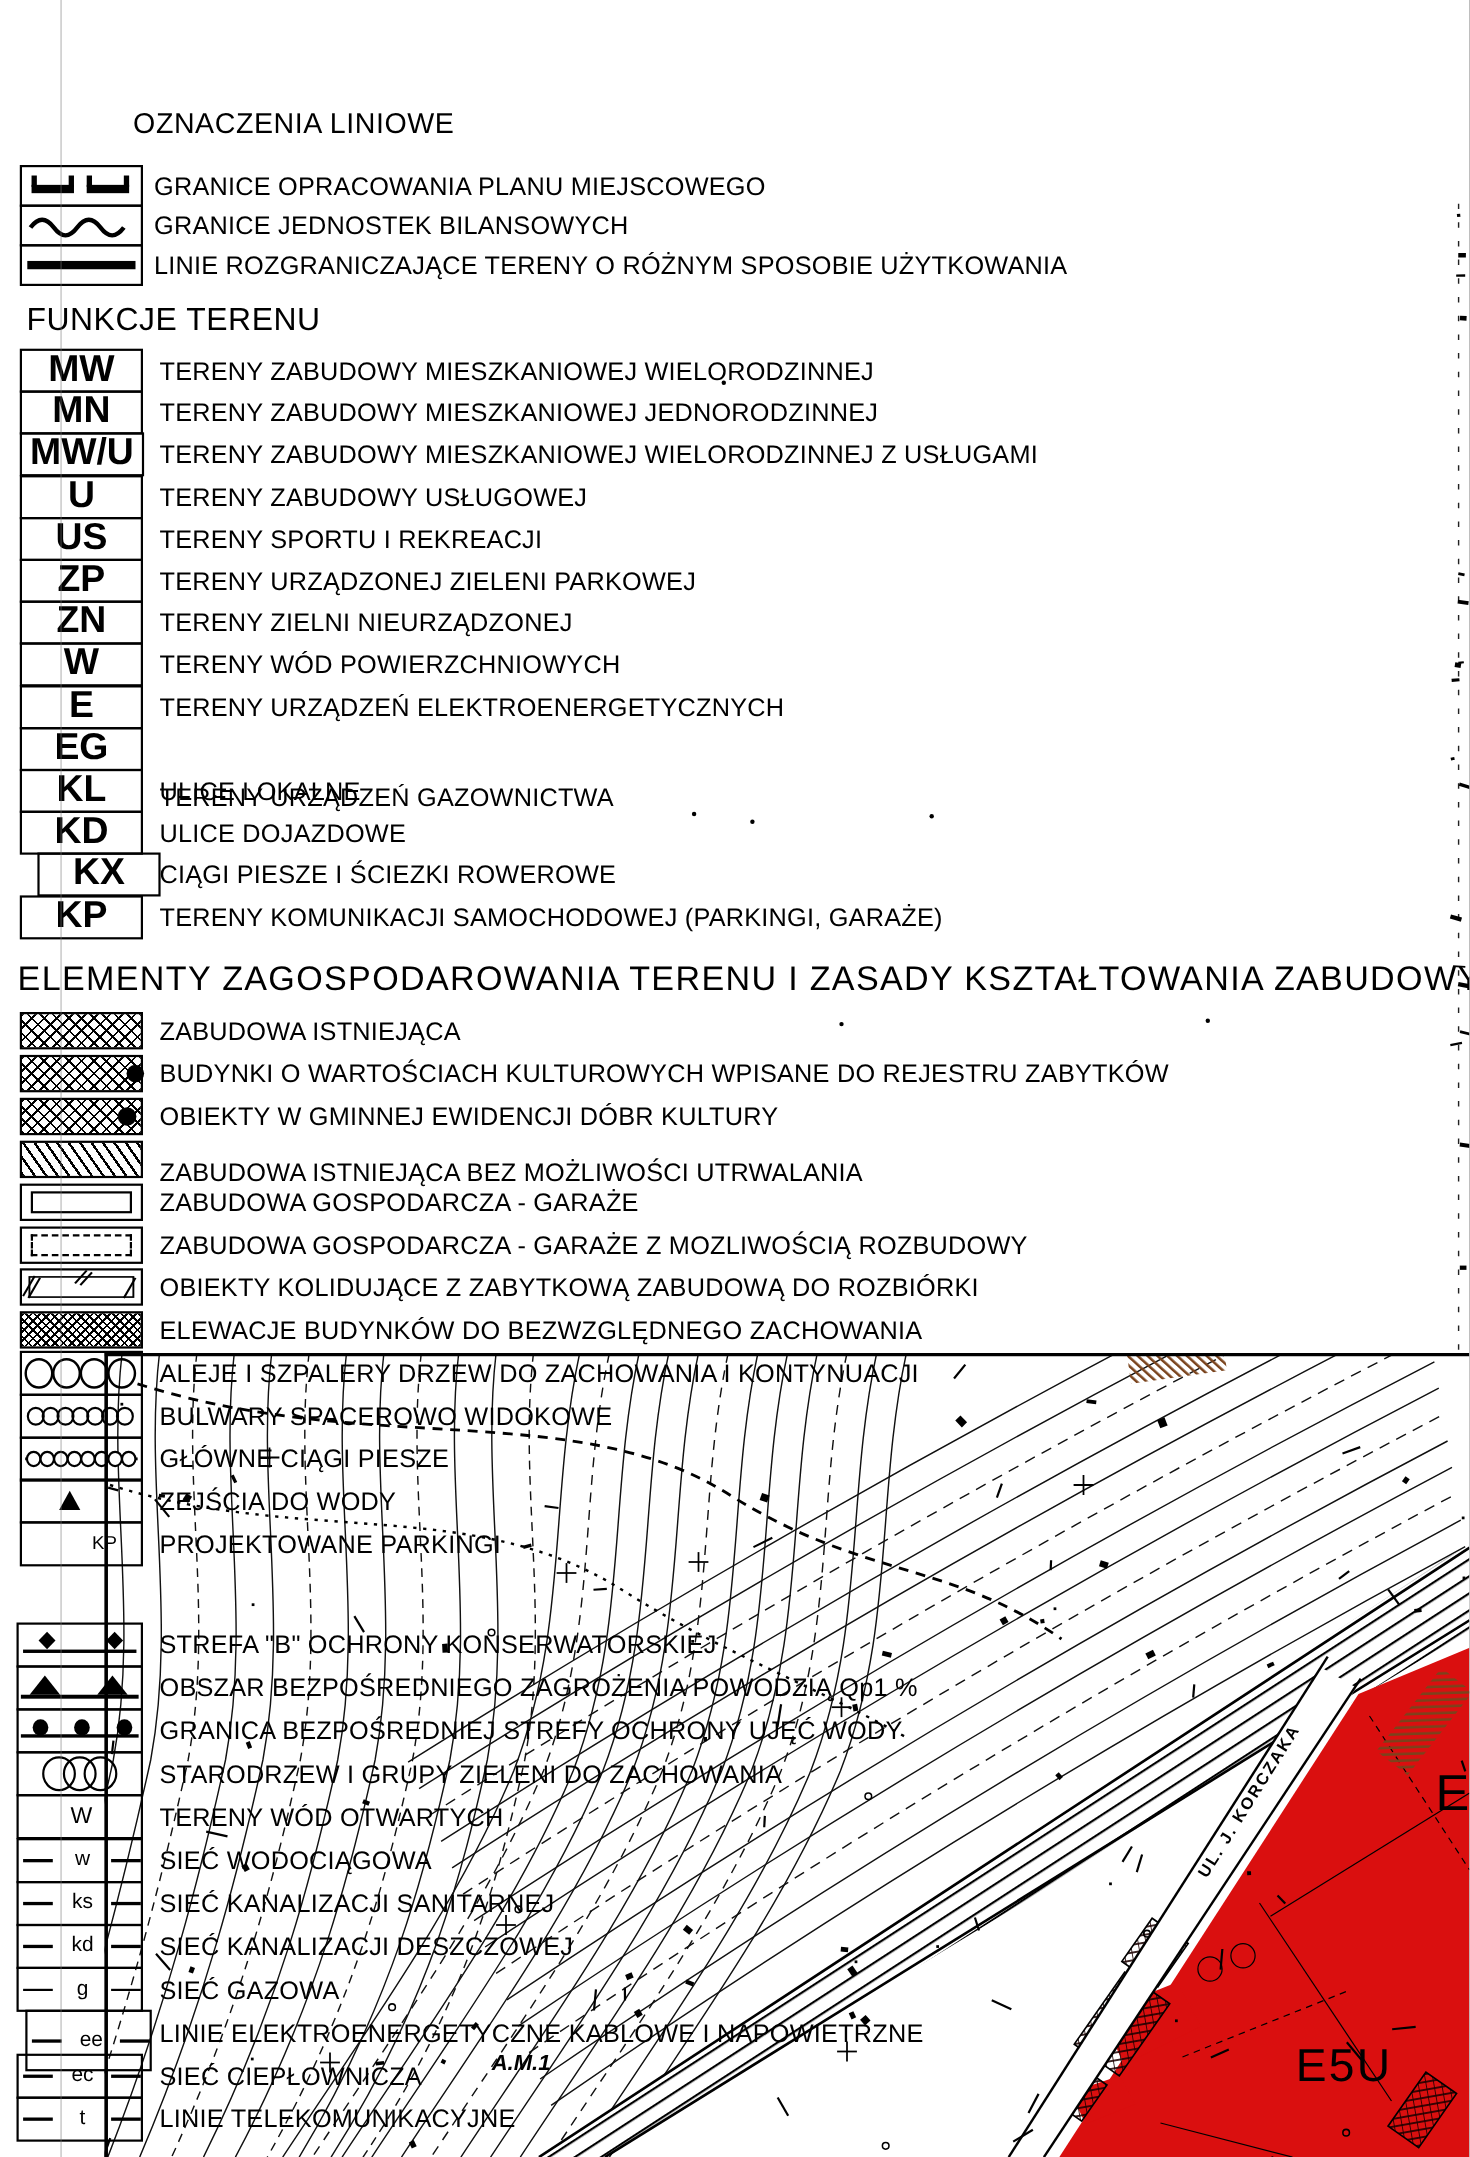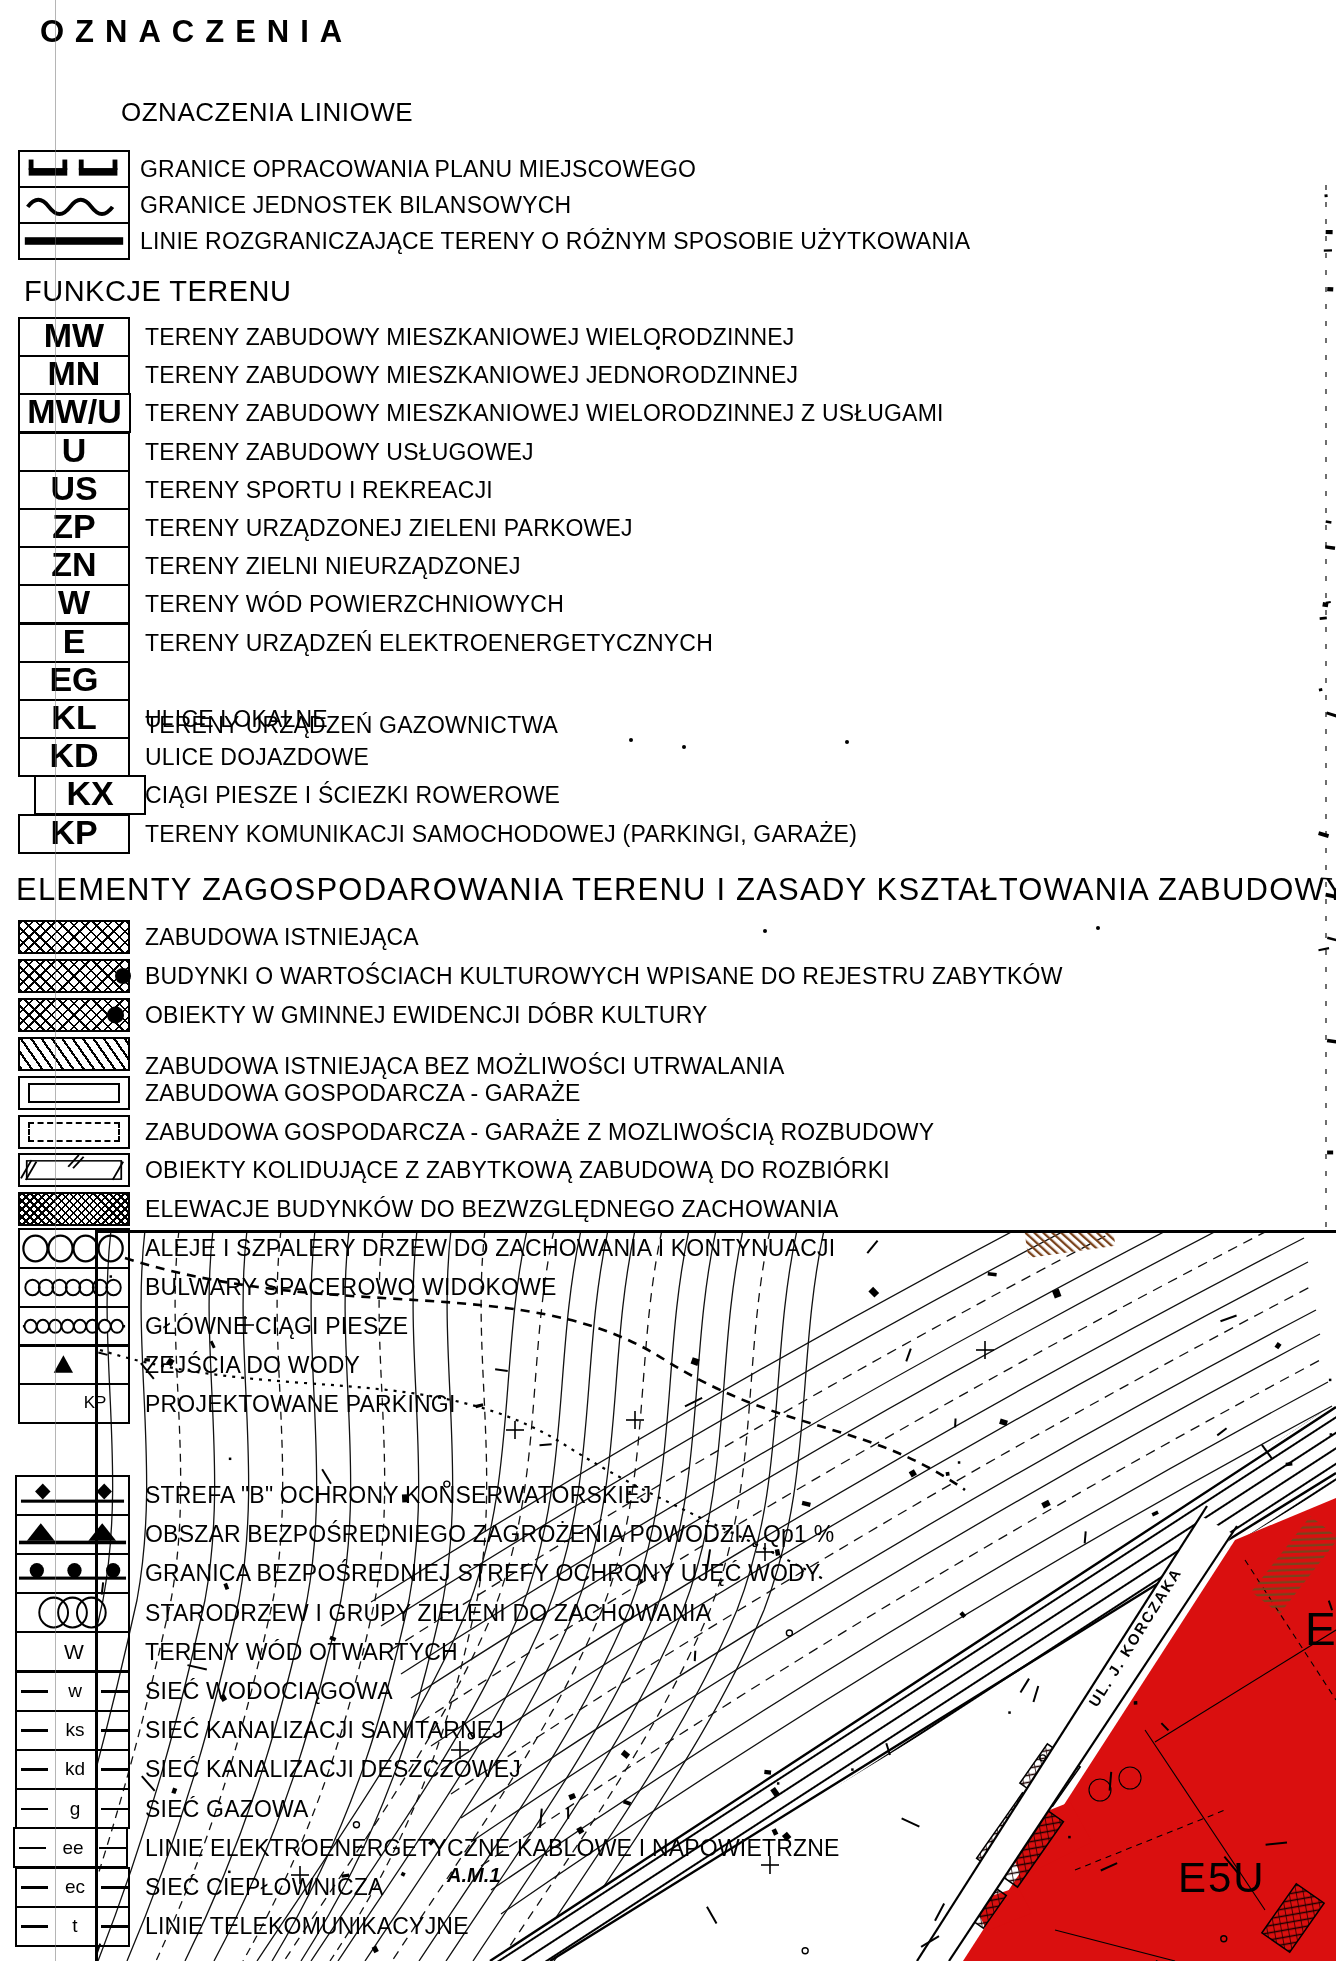--- a/index.html
+++ b/index.html
@@ -286,21 +286,20 @@
         <rect x="4.998858564533293" y="692.8415931004565" width="11.144503506598994" height="1.5420873882248998" fill="#000" transform="rotate(3 10 692.8415931004565)"></rect>
         <rect x="2.501720583997667" y="502.23188697360456" width="3.394709618529305" height="2.7067394270561635" fill="#000" transform="rotate(-12 10 502.23188697360456)"></rect>
         <rect x="9.981723728589714" y="707.8296142513864" width="9.600247979164124" height="3.8153489464893937" fill="#000" transform="rotate(11 10 707.8296142513864)"></rect>
         <rect x="11.104248022194952" y="526.0984623944387" width="11.362737748771906" height="3.084405834786594" fill="#000" transform="rotate(17 10 526.0984623944387)"></rect>
         <rect x="11.097542692907155" y="965.5329628405161" width="6.047689587576315" height="3.886135416571051" fill="#000" transform="rotate(0 10 965.5329628405161)"></rect>
         <rect x="6.9679649993777275" y="417.56422915146686" width="5.527991570765153" height="4.375470435479656" fill="#000" transform="rotate(9 10 417.56422915146686)"></rect>
         <rect x="9.494424586184323" y="360.2286320645362" width="9.849407385103405" height="3.4000351689755917" fill="#000" transform="rotate(8 10 360.2286320645362)"></rect>
         <rect x="2.8408890711143613" y="648.3056028629653" width="10.388359251664951" height="3.87174217030406" fill="#000" transform="rotate(16 10 648.3056028629653)"></rect>
       </svg></div>
 
-  <div class="hdr h-main">OZNACZENIA</div>
   <div class="hdr h-liniowe">OZNACZENIA LINIOWE</div>
   <div class="hdr h-funkcje">FUNKCJE TERENU</div>
   <div class="hdr h-elementy">ELEMENTY ZAGOSPODAROWANIA TERENU I ZASADY KSZTAŁTOWANIA ZABUDOWY</div>
 
   <div id="legend">
       <div class="row" style="top: 0px;">
         <div class="sym" style="left: 18px; top: 150px; width: 112px; height: 38px;">
           <svg class="symsvg" width="100%" height="100%" viewBox="0 0 112 36" preserveAspectRatio="none">
             <g fill="#000">
               <rect x="9" y="17" width="40" height="8"></rect>
@@ -605,21 +604,21 @@
       </div>
       <div class="row" style="top: 0px;">
         <div class="sym" style="left: 15px; top: 1788.1px; width: 115px; height: 41px;">
           <span class="uline" style="left: 4px; width: 27px;"></span>
           <span class="uline" style="left: 84px; width: 27px;"></span>
           <span class="ucode">g</span>
         </div>
         <div class="lbl" style="left: 145px; top: 1794.6px;">SIEĆ GAZOWA</div>
       </div>
       <div class="row" style="top: 0px;">
-        <div class="sym" style="left: 13px; top: 1827.3px; width: 115px; height: 41px;">
+        <div class="sym" style="left: 23px; top: 1827.3px; width: 115px; height: 56px;">
           <span class="uline" style="left: 4px; width: 27px;"></span>
           <span class="uline" style="left: 84px; width: 27px;"></span>
           <span class="ucode">ee</span>
         </div>
         <div class="lbl" style="left: 145px; top: 1833.8px;">LINIE ELEKTROENERGETYCZNE KABLOWE I NAPOWIETRZNE</div>
       </div>
       <div class="row" style="top: 0px;">
         <div class="sym" style="left: 15px; top: 1866.5px; width: 115px; height: 41px;">
           <span class="uline" style="left: 4px; width: 27px;"></span>
           <span class="uline" style="left: 84px; width: 27px;"></span>

